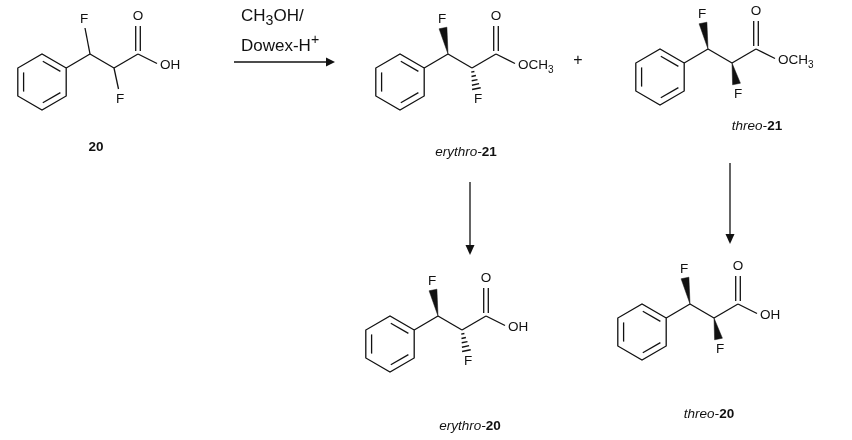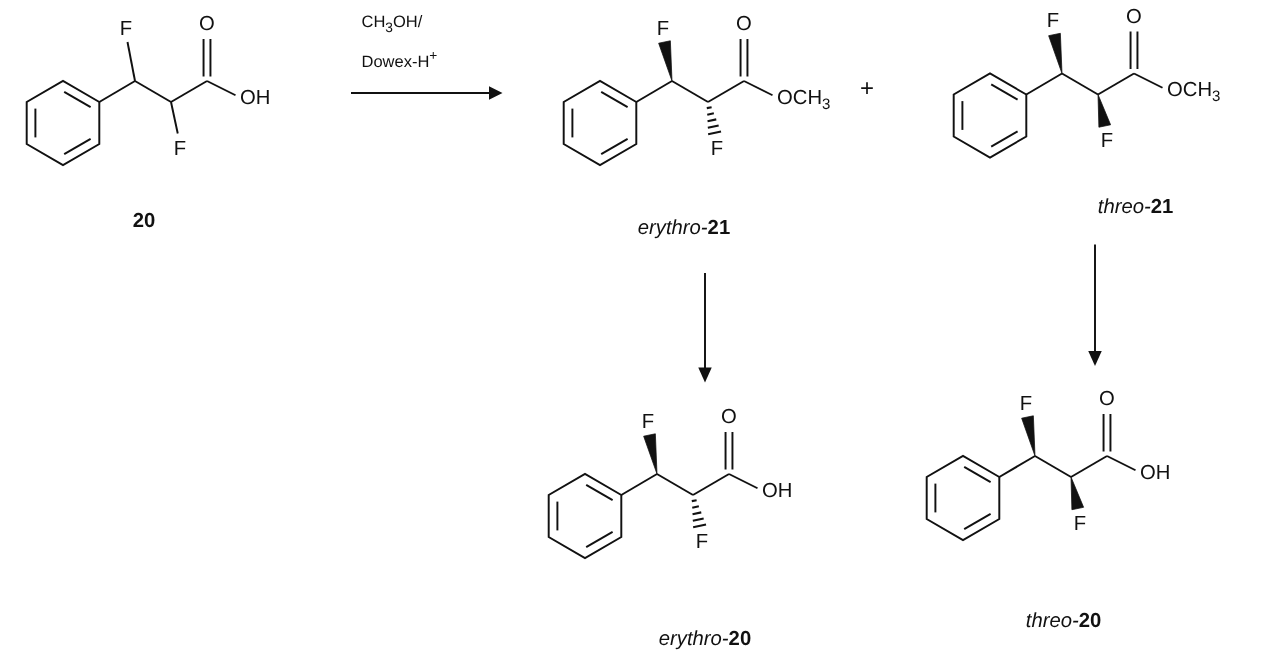--- a/index.html
+++ b/index.html
@@ -10,21 +10,21 @@
   svg { display:block; overflow:visible; }
   svg text { fill:#111; font-size:13.5px; font-family:"Liberation Sans","DejaVu Sans",sans-serif; }
   .subscript { font-size:10px; }
   .sk line { stroke:#111; stroke-width:1.3; fill:none; }
   .sk .nf { stroke:#111; stroke-width:1.3; fill:none; }
   .sk .wedge { fill:#111; stroke:#111; stroke-width:0.5; }
   .sk .hash line { stroke:#111; stroke-width:1.4; }
   .mol-label { position:absolute; transform:translateX(-50%); font-size:13.5px; white-space:nowrap; }
   .prefix { font-style:italic; }
   .num { font-weight:700;margin-top:48px; }
-  .reagents { position:absolute; font-size:11px; line-height:19px; white-space:nowrap; }
+  .reagents { position:absolute; font-size:17px; line-height:19px; white-space:nowrap; }
   .arrow { position:absolute; }
   .arrow line { stroke:#111; stroke-width:1.3; }
   .arrow polygon { fill:#111; }
   .plus { position:absolute; transform:translate(-50%,-50%); font-size:16px; }
 </style>
 </head>
 <body>
 
 <div id="canvas">
 
@@ -86,21 +86,21 @@
         </g>
       </g>
       <g>
         <text x="84" y="23" text-anchor="middle">F</text>
         <text x="138" y="20" text-anchor="middle">O</text>
         <text x="120" y="103" text-anchor="middle">F</text>
         <text x="160" y="69"><tspan>OCH</tspan><tspan dy="3.5" class="subscript">3</tspan></text>
       </g>
     </svg>
   </div>
-  <div class="mol-label" style="left:456px;top:144px"><span class="prefix">erythro-</span><span class="num">21</span></div>
+  <div class="mol-label" style="left:466px;top:144px"><span class="prefix">erythro-</span><span class="num">21</span></div>
 
   <div class="plus" style="left:578px;top:60px">+</div>
 
   <div class="mol" style="left:618px;top:-5px">
     <svg width="212" height="118" viewBox="0 0 212 118">
       <g class="sk">
         <polygon class="nf" points="66.2,68 42,54 17.8,68 17.8,96 42,110 66.2,96"></polygon>
         <line x1="60.4" y1="71.4" x2="42.8" y2="61.2"></line>
         <line x1="23.6" y1="72.4" x2="23.6" y2="91.6"></line>
         <line x1="42.8" y1="102.8" x2="60.4" y2="92.6"></line>
@@ -114,21 +114,21 @@
         <polygon class="wedge" points="114,68 114.6,89.8 122.4,88.2"></polygon>
       </g>
       <g>
         <text x="84" y="23" text-anchor="middle">F</text>
         <text x="138" y="20" text-anchor="middle">O</text>
         <text x="120" y="103" text-anchor="middle">F</text>
         <text x="160" y="69"><tspan>OCH</tspan><tspan dy="3.5" class="subscript">3</tspan></text>
       </g>
     </svg>
   </div>
-  <div class="mol-label" style="left:757px;top:130px"><span class="prefix">threo-</span><span class="num">21</span></div>
+  <div class="mol-label" style="left:757px;top:118px"><span class="prefix">threo-</span><span class="num">21</span></div>
 
   <svg class="arrow" style="left:464px;top:182px" width="12" height="74">
     <line x1="6" y1="0" x2="6" y2="64"></line>
     <polygon points="1.5,63 10.5,63 6,73"></polygon>
   </svg>
   <svg class="arrow" style="left:724px;top:163px" width="12" height="82">
     <line x1="6" y1="0" x2="6" y2="72"></line>
     <polygon points="1.5,71 10.5,71 6,81"></polygon>
   </svg>
 

